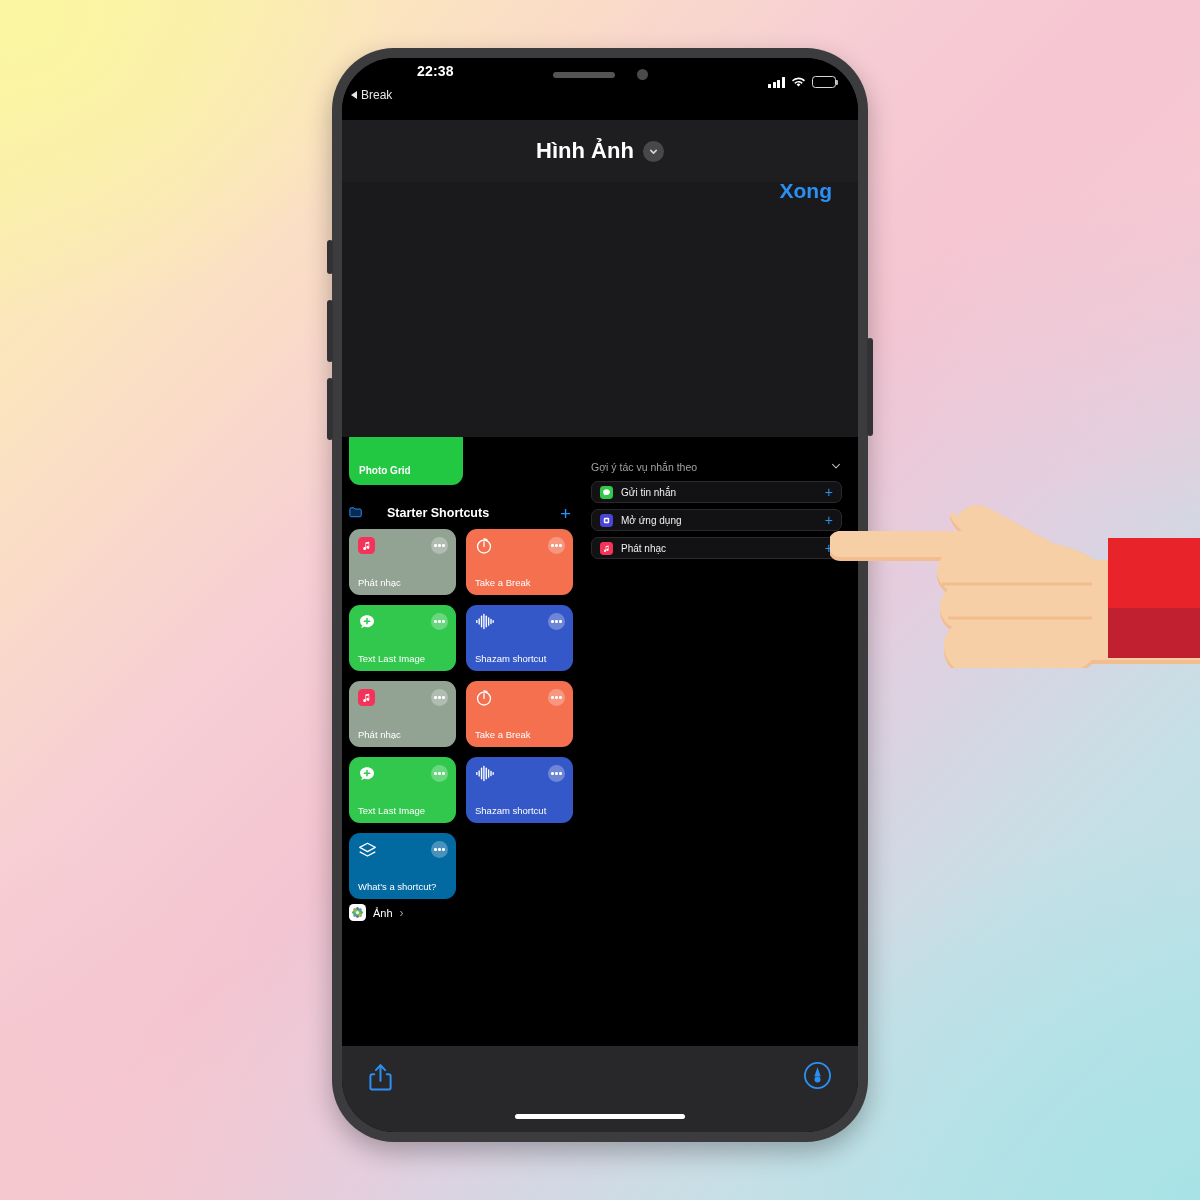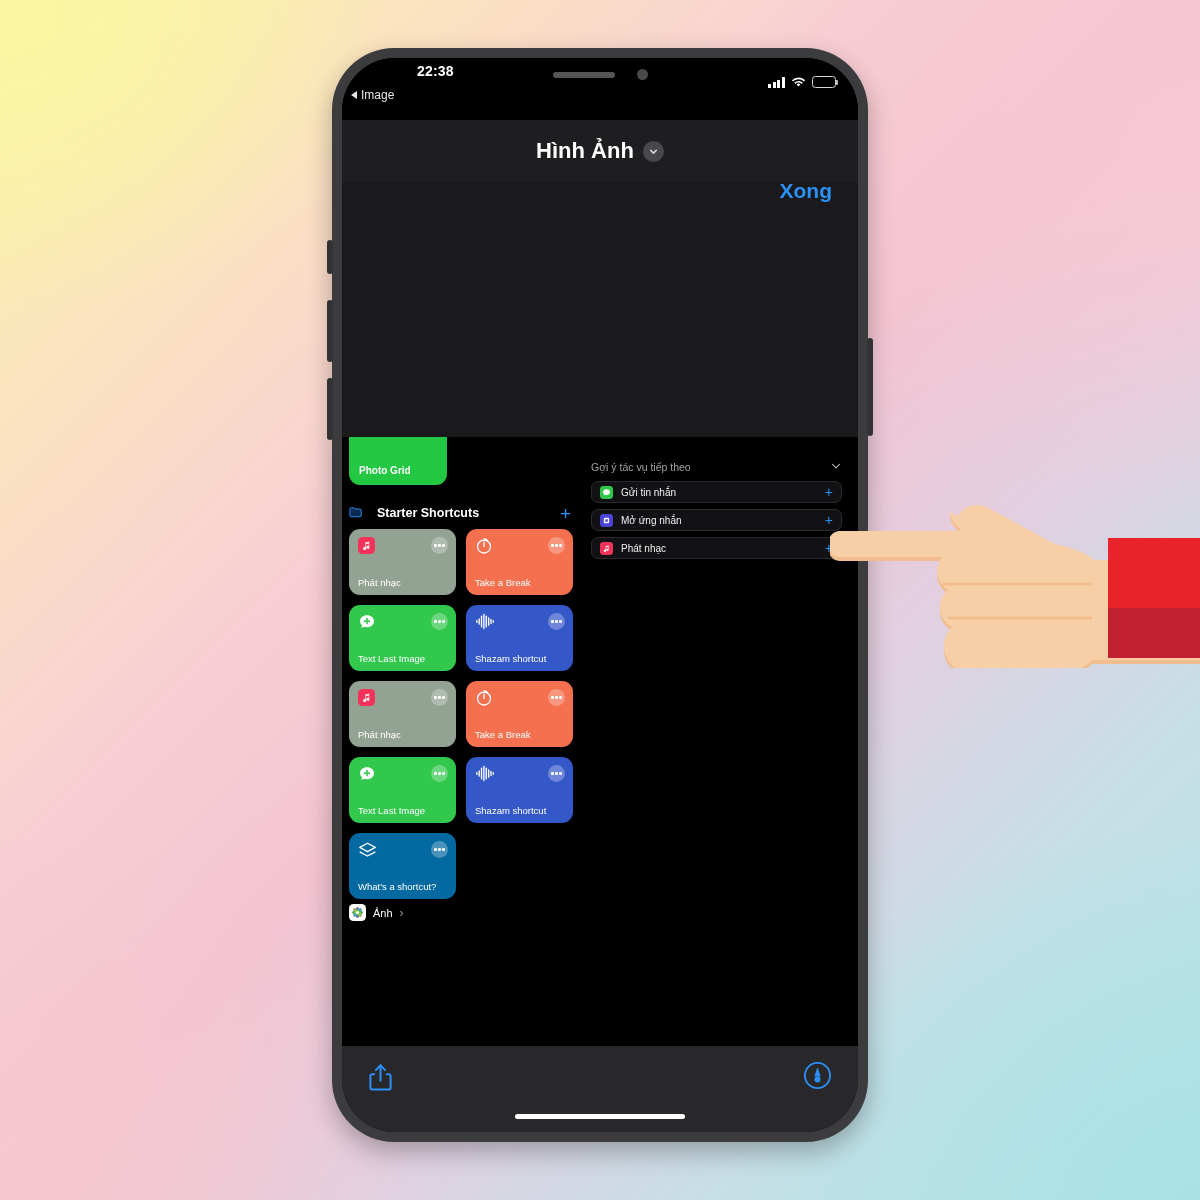--- a/index.html
+++ b/index.html
@@ -134,34 +134,34 @@
     background: #000;
   }
 
   
   .cards-pane {
     position: absolute; left: 0; top: 255px; width: 237px; height: 495px;
     background: #000;
   }
   .card-photogrid {
     position: absolute; left: 7px; top: 0px;
-    width: 98px; height: 48px;
+    width: 114px; height: 48px;
     background: #22c842; border-radius: 0 0 11px 11px;
   }
   .card-photogrid .lbl {
     position: absolute; left: 10px; bottom: 9px;
     color: #fff; font-size: 10px; font-weight: 600;
   }
 
   .folder-head {
     position: absolute; left: 7px; top: 66px; width: 222px; height: 20px;
     display: flex; align-items: center;
   }
   .folder-head .fname {
-    color: #fff; font-size: 12.5px; font-weight: 700; margin-left: 14px;
+    color: #fff; font-size: 12.5px; font-weight: 700; margin-left: 24px;
   }
   .folder-head .plus {
     margin-left: auto; color: #2b90f5; font-size: 19px; line-height: 1; font-weight: 400;
   }
 
   .grid {
     position: absolute; left: 7px; top: 92px;
     width: 224px;
     display: grid; grid-template-columns: 107px 107px; gap: 10px 10px;
   }
@@ -241,21 +241,21 @@
   <div class="side-btn btn-volup"></div>
   <div class="side-btn btn-voldn"></div>
   <div class="side-btn btn-power"></div>
 
   <div class="phone-screen">
 
     <div class="statusbar">
       <div class="sb-time">22:38</div>
       <div class="sb-back">
         <span class="tri"></span>
-        <span>Image</span>
+        <span>Break</span>
       </div>
       <div class="sb-right">
         <span class="sig">
             <i></i>
             <i></i>
             <i></i>
             <i></i>
           </span>
         <span class="wifi">
           <svg viewBox="0 0 16 12" width="15" height="11">
@@ -458,21 +458,21 @@
               </g>
             </svg>
           </span>
           <span class="plabel">Ảnh</span>
           <span class="pchev">›</span>
         </div>
       </div>
 
       <div class="suggest-pane">
         <div class="sg-head">
-          <span class="t">Gợi ý tác vụ tiếp theo</span>
+          <span class="t">Gợi ý tác vụ nhắn theo</span>
           <span style="margin-left:auto">
             <svg viewBox="0 0 14 14" width="12" height="12">
               <path d="M3 5.2 7 9.2 11 5.2" stroke="#b6b6ba" stroke-width="1.3" fill="none" stroke-linecap="round" stroke-linejoin="round"></path>
             </svg>
           </span>
         </div>
         <div class="sg-rows">
             <div class="sg-row">
               <span class="sg-ico" style="background:#31c84d">
                 <svg viewBox="0 0 12 12" width="9" height="9">
@@ -482,21 +482,21 @@
               <span class="sg-lbl">Gửi tin nhắn</span>
               <span class="sg-plus">+</span>
             </div>
             <div class="sg-row">
               <span class="sg-ico" style="background:#4a45d6">
                 <svg viewBox="0 0 12 12" width="9" height="9">
                   <rect x="2.4" y="2.4" width="7.2" height="7.2" rx="1.6" fill="#fff"></rect>
                   <rect x="4.3" y="4.3" width="3.4" height="3.4" rx=".8" fill="#4a45d6"></rect>
                 </svg>
               </span>
-              <span class="sg-lbl">Mở ứng nhắn</span>
+              <span class="sg-lbl">Mở ứng dụng</span>
               <span class="sg-plus">+</span>
             </div>
             <div class="sg-row">
               <span class="sg-ico" style="background:#f4335b">
                 <svg viewBox="0 0 12 12" width="9" height="9">
                   <path d="M8.8 2.1 4.9 3v4.8a1.5 1.5 0 1 0 .7 1.3V4.2l2.6-.6v2.8a1.5 1.5 0 1 0 .7 1.3Z" fill="#fff"></path>
                 </svg>
               </span>
               <span class="sg-lbl">Phát nhạc</span>
               <span class="sg-plus">+</span>

